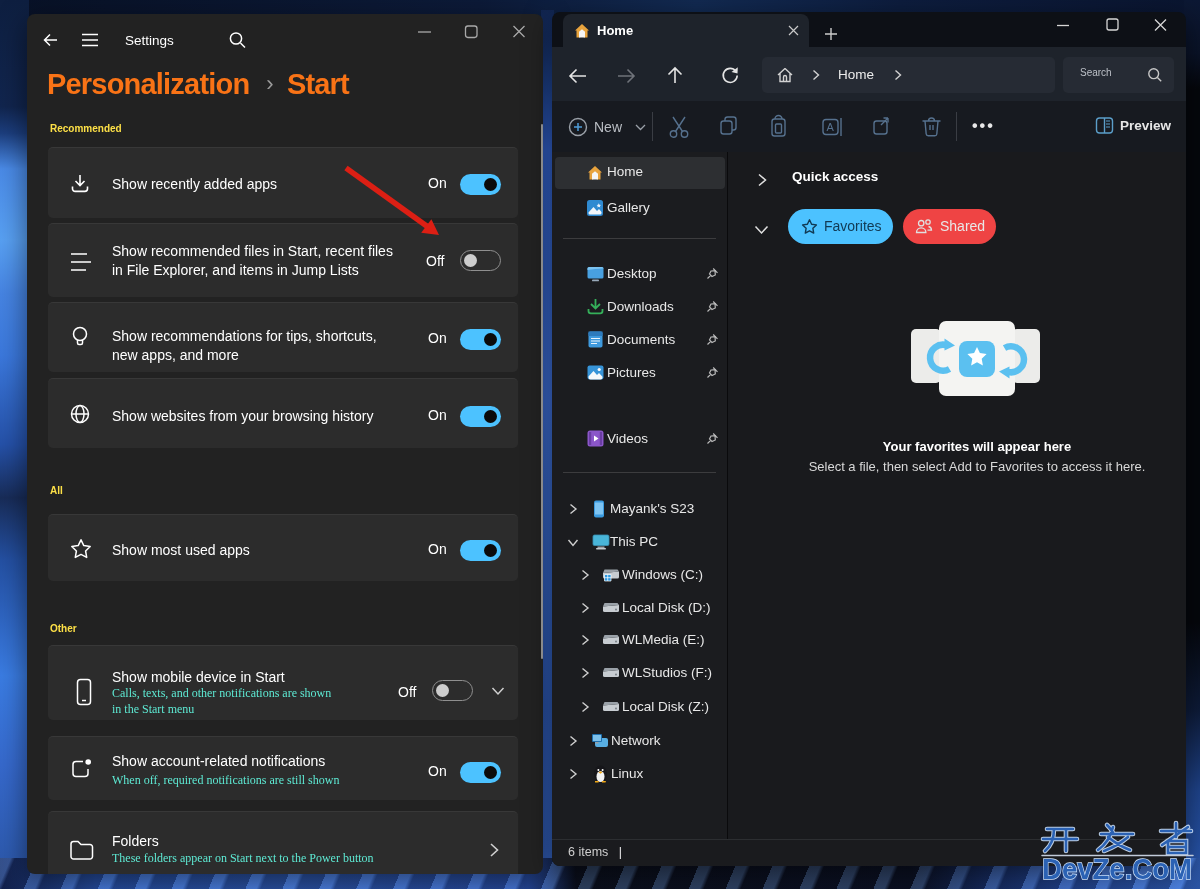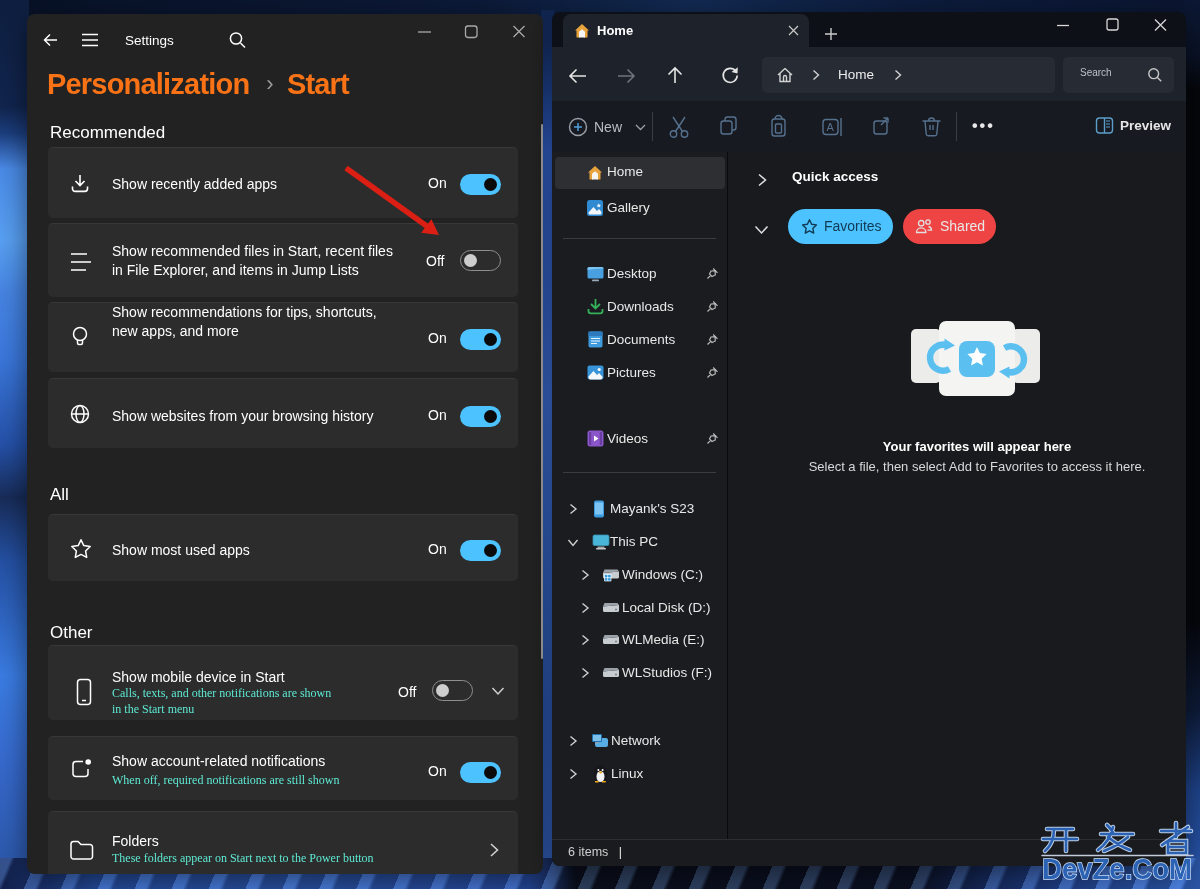--- a/index.html
+++ b/index.html
@@ -21,21 +21,21 @@
   #wp-bottom .streaks { left:0; top:0; width:1200px; height:31px;
     background:repeating-linear-gradient(113deg, rgba(125,175,255,0.30) 0 10px, rgba(8,12,34,0.30) 14px 34px); }
 
   
   #win-set { left:27px; top:14px; width:516px; height:860px; background:#222222;
     border-radius:8px; box-shadow:0 8px 28px rgba(0,0,0,0.5); color:#fff; }
   #set-title { left:98px; top:19px; font-size:13.5px; color:#ffffff; }
   #set-head { left:20px; top:54px; font-size:29px; font-weight:700; letter-spacing:-0.8px; }
   #set-head .crumb { color:#f97316; }
   #set-head .sep { color:#9a9a9a; font-weight:400; font-size:22px; vertical-align:3px; padding:0 14px 0 17px; }
-  .sec-label { position:absolute; left:23px; font-size:17px; font-weight:400; color:#ffffff; }
+  .sec-label { position:absolute; left:23px; font-size:10px; font-weight:700; color:#fde047; }
   .card { position:absolute; left:21px; width:470px; background:#2c2c2c; border-radius:5px;
     border-top:1px solid rgba(255,255,255,0.06); }
   .card .ic { position:absolute; left:21px; }
   .card .tt { position:absolute; left:64px; font-size:14px; color:#fff; line-height:18.5px; }
   .card .dd { position:absolute; left:64px; font-size:12px; color:#5eead4; line-height:15.5px;font-family:Liberation Serif, serif; }
   .card .state { position:absolute; font-size:14px; color:#fff; }
   .tgl-on { position:absolute; width:41px; height:21px; border-radius:11px; background:#4cc2ff; }
   .tgl-on i { position:absolute; right:4px; top:4px; width:13px; height:13px; border-radius:7px; background:#0b0b0b; }
   .tgl-off { position:absolute; width:41px; height:21px; border-radius:11px; border:1px solid #8f8f8f; }
   .tgl-off i { position:absolute; left:3px; top:3px; width:13px; height:13px; border-radius:7px; background:#cdcdcd; }
@@ -108,21 +108,21 @@
       <div class="tgl-off" style="left:412px;top:26px">
         <i></i>
       </div>
     </div>
 
     <div class="card" style="top:288px;height:70px">
       <svg class="ic" style="top:22px" width="22" height="26" viewBox="0 0 22 26" fill="none" stroke="#fff" stroke-width="1.5">
         <circle cx="11" cy="9" r="6.5"></circle>
         <path d="M8.5 15 v3 a1.5 1.5 0 0 0 1.5 1.5 h2 a1.5 1.5 0 0 0 1.5 -1.5 v-3"></path>
       </svg>
-      <div class="tt" style="top:0">Show recommendations for tips, shortcuts,<br>new apps, and more</div>
+      <div class="tt" style="top:24px">Show recommendations for tips, shortcuts,<br>new apps, and more</div>
       <div class="state" style="left:380px;top:27px">On</div>
       <div class="tgl-on" style="left:412px;top:26px">
         <i></i>
       </div>
     </div>
 
     <div class="card" style="top:364px;height:70px">
       <svg class="ic" style="top:24px" width="22" height="22" viewBox="0 0 22 22" fill="none" stroke="#fff" stroke-width="1.5">
         <circle cx="11" cy="11" r="8.5"></circle>
         <ellipse cx="11" cy="11" rx="4" ry="8.5"></ellipse>
@@ -433,20 +433,31 @@
           <svg style="left:25px;top:9px" width="10" height="12" viewBox="0 0 10 12" fill="none" stroke="#cfcfcf" stroke-width="1.4">
             <path d="M2.5 1.5 L8 6 L2.5 10.5"></path>
           </svg>
           <svg style="left:47px;top:9px" width="18" height="12" viewBox="0 0 18 12">
             <path d="M1 4.5 L17 3 V8.5 a1.5 1.5 0 0 1 -1.5 1.5 H2.5 A1.5 1.5 0 0 1 1 8.5 Z" fill="#c7ccd1"></path>
             <path d="M2.5 1 h13 l1.5 2 L1 4.5 Z" fill="#9aa1a8"></path>
             <circle cx="14" cy="7.5" r="0.9" fill="#6e757c"></circle>
           </svg>
           <span class="lbl" style="left:67px">WLStudios (F:)</span>
         </div>
+        <div class="srow" style="top:540px;height:30px">
+          <svg style="left:25px;top:9px" width="10" height="12" viewBox="0 0 10 12" fill="none" stroke="#cfcfcf" stroke-width="1.4">
+            <path d="M2.5 1.5 L8 6 L2.5 10.5"></path>
+          </svg>
+          <svg style="left:47px;top:9px" width="18" height="12" viewBox="0 0 18 12">
+            <path d="M1 4.5 L17 3 V8.5 a1.5 1.5 0 0 1 -1.5 1.5 H2.5 A1.5 1.5 0 0 1 1 8.5 Z" fill="#c7ccd1"></path>
+            <path d="M2.5 1 h13 l1.5 2 L1 4.5 Z" fill="#9aa1a8"></path>
+            <circle cx="14" cy="7.5" r="0.9" fill="#6e757c"></circle>
+          </svg>
+          <span class="lbl" style="left:67px">Local Disk (Z:)</span>
+        </div>
         <div class="srow" style="top:607px;height:30px">
           <svg style="left:13px;top:9px" width="10" height="12" viewBox="0 0 10 12" fill="none" stroke="#cfcfcf" stroke-width="1.4">
             <path d="M2.5 1.5 L8 6 L2.5 10.5"></path>
           </svg>
           <svg style="left:38px;top:5px" width="15" height="19" viewBox="0 0 15 19">
             <ellipse cx="7.5" cy="10" rx="6.5" ry="8.5" fill="#16161a"></ellipse>
             <ellipse cx="7.5" cy="12.5" rx="4" ry="5.5" fill="#f2f2f2"></ellipse>
             <circle cx="5.4" cy="6" r="1" fill="#fff"></circle>
             <circle cx="9.6" cy="6" r="1" fill="#fff"></circle>
             <path d="M5.5 8.2 L7.5 7.2 L9.5 8.2 L7.5 9.8 Z" fill="#f0a818"></path>

